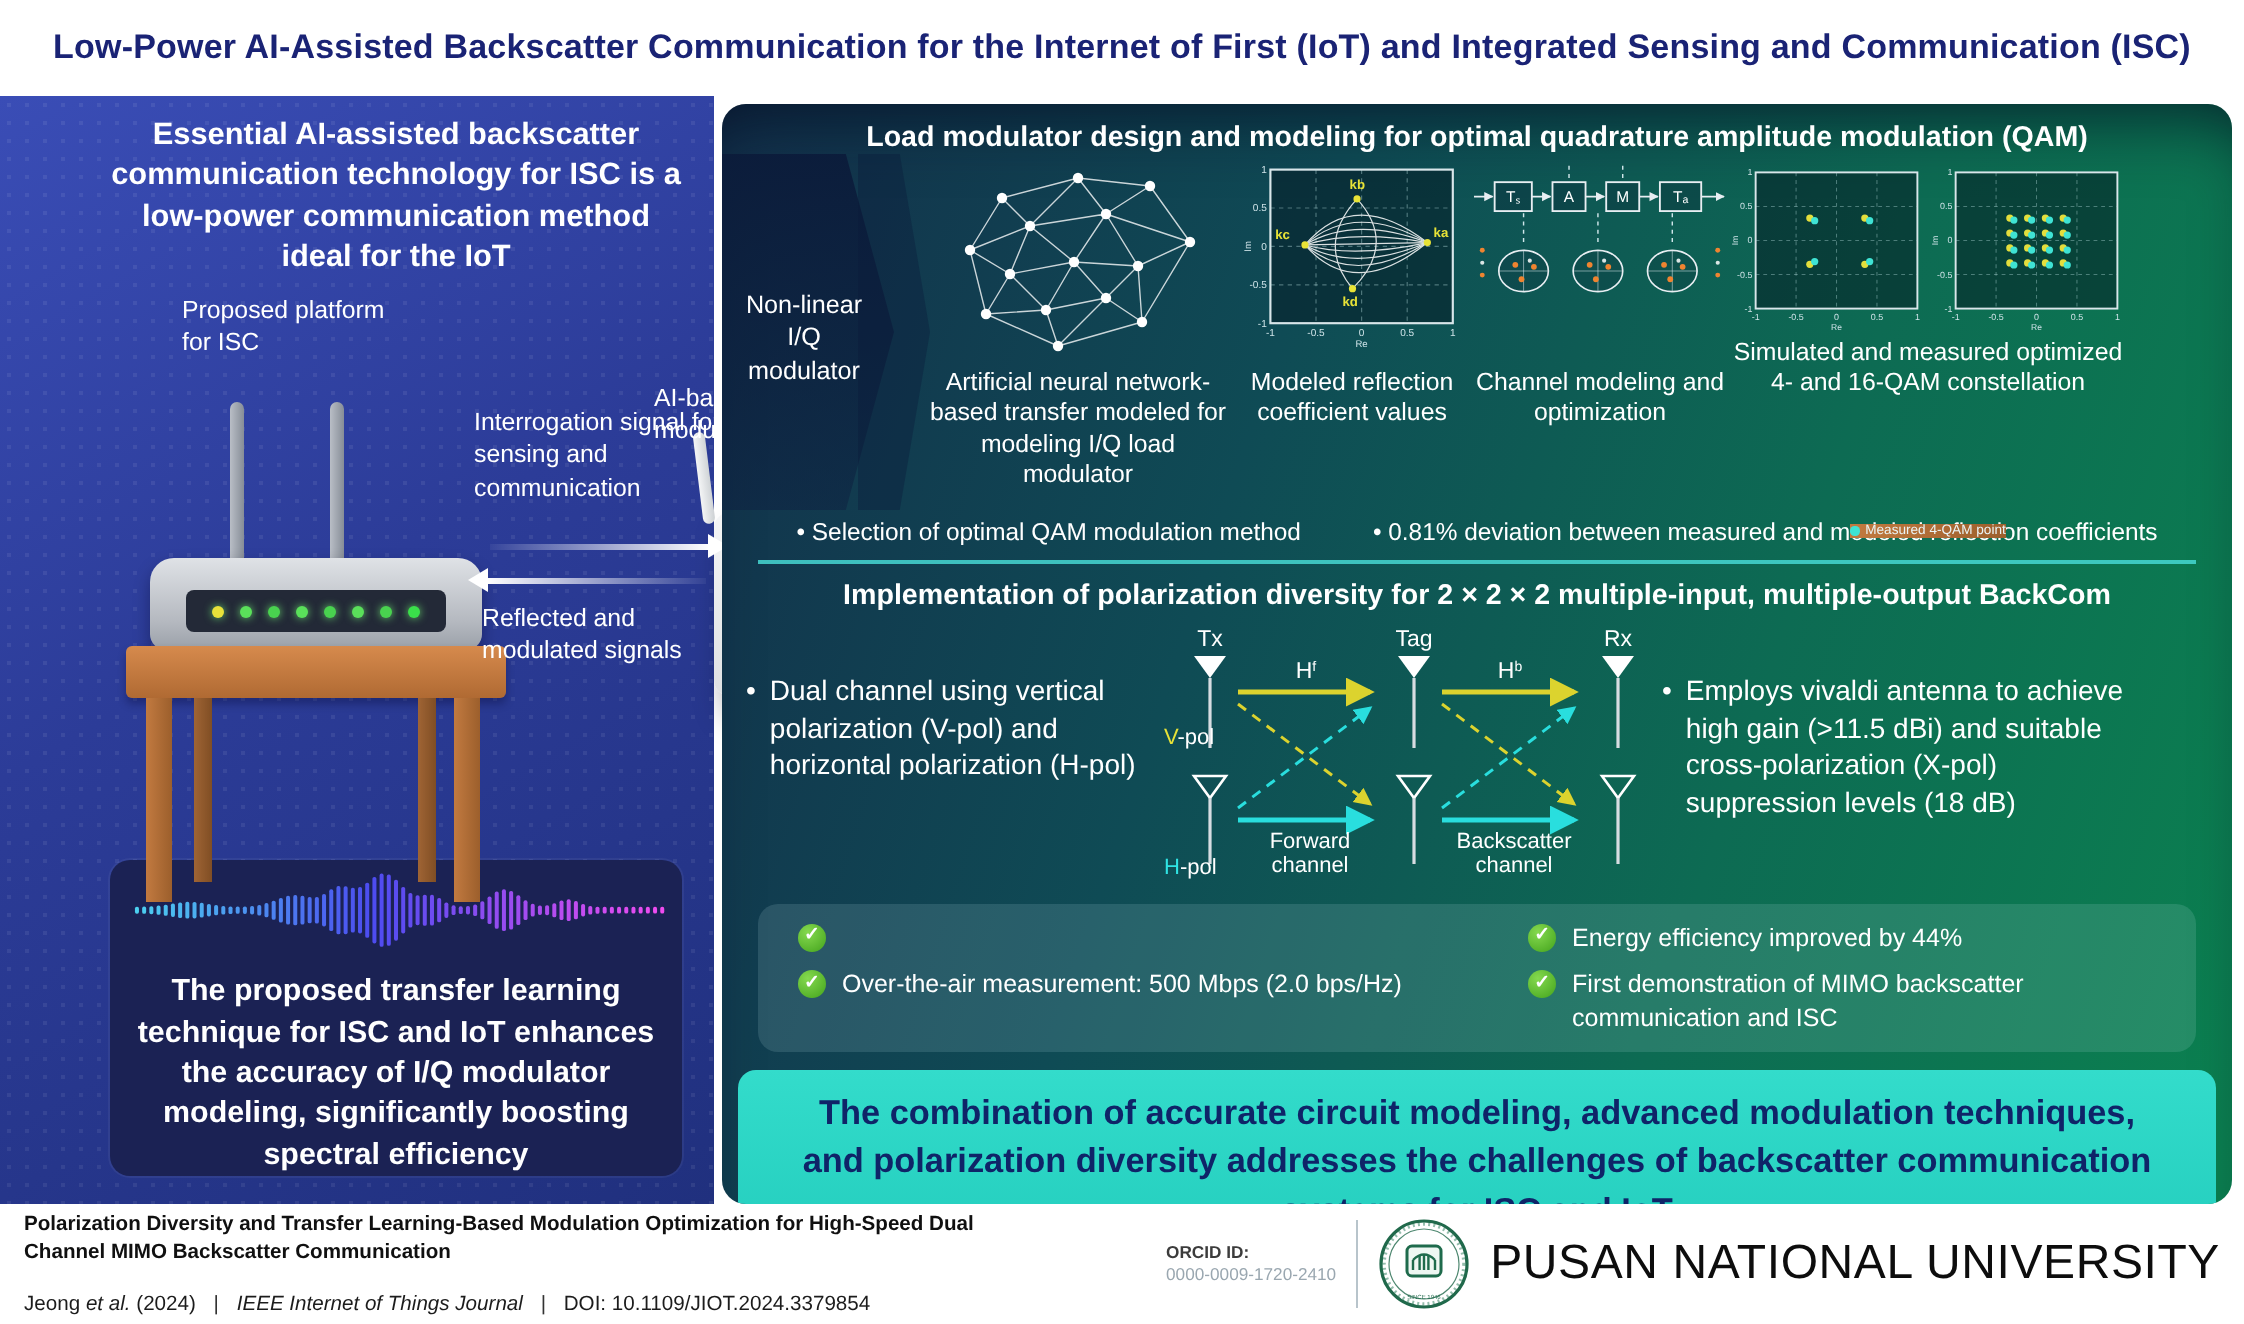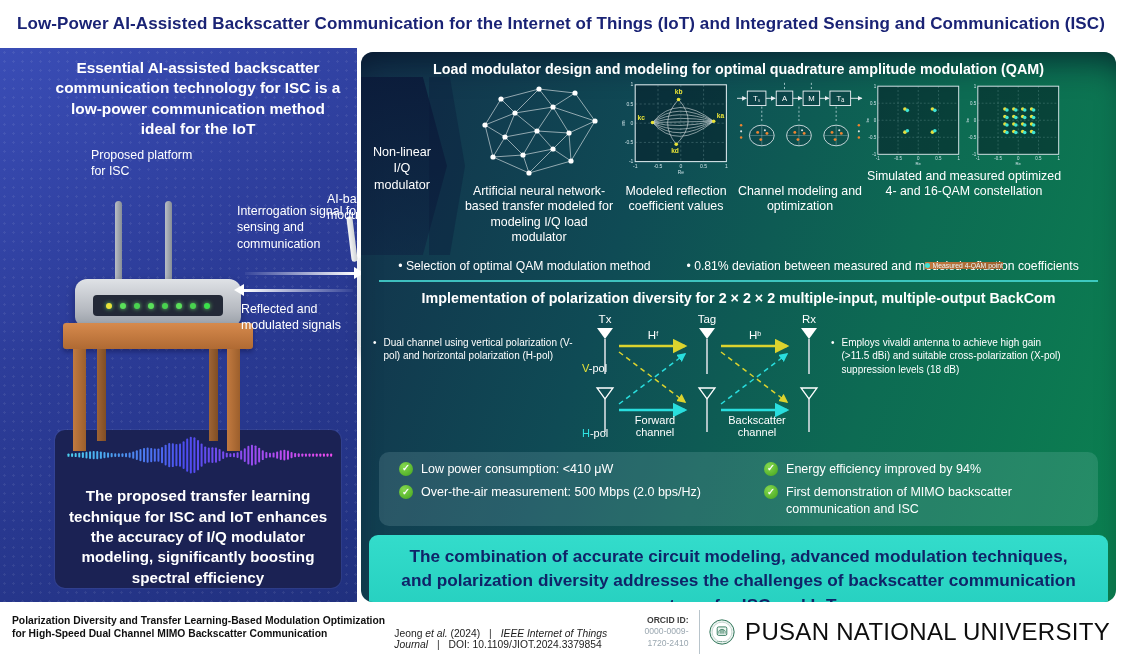--- a/index.html
+++ b/index.html
@@ -69,53 +69,53 @@
     clip-path:polygon(0 0,58% 0,100% 50%,58% 100%,0 100%);}
   .chevtxt{position:absolute;left:0;top:50%;transform:translateY(-50%);width:66px;
     color:#fff;font-size:12.6px;line-height:1.3;text-align:center;}
   .legendrow{display:flex;gap:9px;justify-content:center;margin-bottom:2px;}
   .leg{display:flex;align-items:center;gap:3px;font-size:6.8px;color:#eaf4f5;}
   .leg i{width:4.5px;height:4.5px;border-radius:50%;display:block;}
   .qam-bullets{display:flex;justify-content:center;gap:36px;color:#fff;font-size:12.2px;margin-top:2px;}
   .qbullet::before{content:"•  ";}
   hr.div{border:none;border-top:2px solid rgba(70,215,210,.85);margin:7px 12px 5px;}
   .polrow{display:flex;align-items:flex-start;gap:0;padding:0 6px;margin-top:2px;}
-  .polbullet{color:#fff;font-size:10px;line-height:1.33;display:flex;gap:7px;}
+  .polbullet{color:#fff;font-size:14px;line-height:1.33;display:flex;gap:7px;}
   .polbullet::before{content:"•";}
   .pb-left{width:208px;margin-top:24px;flex:none;}
   .pb-right{width:234px;margin-top:24px;flex:none;}
   .results{margin:8px 12px 0;background:rgba(198,232,238,.14);border-radius:10px;padding:9px 20px;
     display:grid;grid-template-columns:1.08fr 1fr;column-gap:26px;row-gap:7px;}
   .res-item{display:flex;gap:8px;color:#fff;font-size:12.5px;line-height:1.3;align-items:flex-start;}
   .check{flex:none;width:14px;height:14px;border-radius:50%;margin-top:.5px;
     background:radial-gradient(circle at 35% 30%,#85d94f,#43a31c);color:#fff;font-size:9.5px;font-weight:700;
     display:flex;align-items:center;justify-content:center;}
   .check::before{content:"✓";}
   .banner{margin:9px 2px 0;border-radius:9px;background:linear-gradient(180deg,#33dccb,#23cdbd);
     padding:9px 26px 11px;text-align:center;color:#0f2468;font-weight:700;font-size:17.2px;line-height:1.43;}
   
   .footer{height:60px;background:#fff;display:flex;align-items:center;padding:0 12px;gap:12px;}
-  .f-left{display:flex;flex-direction:row;}
+  .f-left{display:flex;flex-direction:column;}
   .f-title{font-weight:700;font-size:10.3px;color:#101010;max-width:500px;line-height:1.28;}
   .f-meta{font-size:10.3px;color:#1c1c1c;margin-top:14px;}
   .f-meta i{font-style:italic;}
   .pipe{margin:0 6px;color:#333;}
   .f-right{margin-left:auto;display:flex;align-items:center;gap:10px;}
-  .orcid{text-align:right;line-height:1.3;}
+  .orcid{text-align:left;line-height:1.3;}
   .orcid .lab{font-size:8.6px;font-weight:700;color:#3c3c3c;}
   .orcid .val{font-size:8.6px;color:#9aa7b0;}
   .vdiv{width:1px;height:44px;background:#b8c4cb;}
   .uni{font-size:24px;color:#0d0d0d;letter-spacing:.3px;white-space:nowrap;}
   svg{display:block;}
 </style>
 </head>
 <body>
 
 <div class="titlebar">
-  <h1>Low-Power AI-Assisted Backscatter Communication for the Internet of Things (IoT) and Integrated Sensing and Communication (ISC)</h1>
+  <h1>Low-Power AI-Assisted Backscatter Communication for the Internet of First (IoT) and Integrated Sensing and Communication (ISC)</h1>
 </div>
 
 <div class="main">
 
   <div class="left">
     <div class="headline">Essential AI-assisted backscatter communication technology for ISC is a low-power communication method ideal for the IoT</div>
 
     <div class="scene">
       <div class="lbl" style="left:52px;top:8px;width:112px">Proposed platform for ISC</div>
 
@@ -578,25 +578,24 @@
       </svg>
 
       <div class="polbullet pb-right">
           <span>Employs vivaldi antenna to achieve high gain (&gt;11.5 dBi) and suitable cross-polarization (X-pol) suppression levels (18 dB)</span>
         </div>
     </div>
 
     <div class="results" id="resultsGrid">
         <div class="res-item">
           <span class="check"></span>
-          <span>Low power consumption: &lt;410 μW</span>
         </div>
         <div class="res-item">
           <span class="check"></span>
-          <span>Energy efficiency improved by 94%</span>
+          <span>Energy efficiency improved by 44%</span>
         </div>
         <div class="res-item">
           <span class="check"></span>
           <span>Over-the-air measurement: 500 Mbps (2.0 bps/Hz)</span>
         </div>
         <div class="res-item">
           <span class="check"></span>
           <span>First demonstration of MIMO backscatter communication and ISC</span>
         </div>
       </div>

